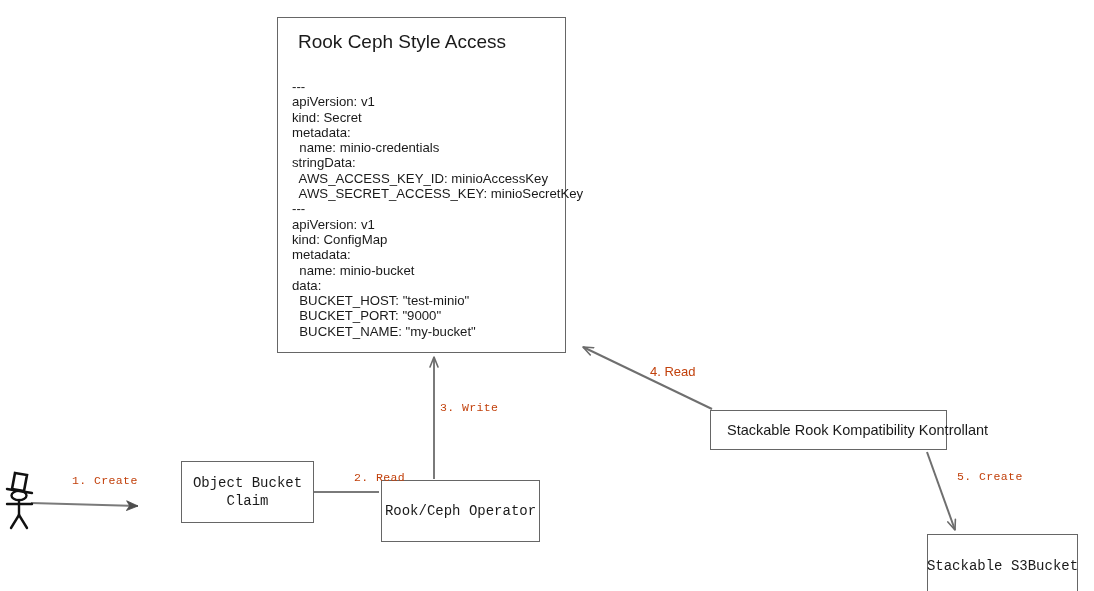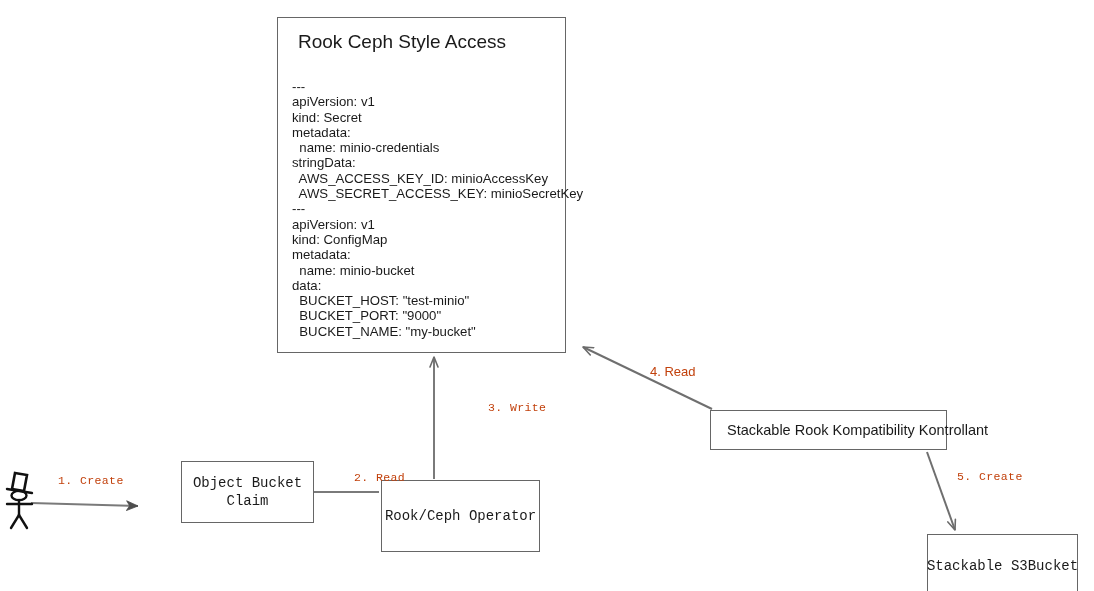--- a/index.html
+++ b/index.html
@@ -75,42 +75,42 @@
     font-size: 14.5px;
     line-height: 18px;
     display: flex;
     align-items: center;
     justify-content: flex-start;
     padding-left: 16px;
     color: #1a1a1a;
   }
 
   #obc-node   { left: 141px; top: 461px; width: 133px; height: 62px; margin-left: 40px; }
-  #op-node    { left: 381px; top: 480px; width: 159px; height: 72px; }
+  #op-node    { left: 381px; top: 480px; width: 159px; height: 62px; }
   #srkk-node  { left: 710px; top: 410px; width: 237px; height: 40px; }
   #s3b-node   { left: 927px; top: 534px; width: 151px; height: 64px; }
 
   
   .edge-label {
     position: absolute;
     white-space: pre;
     color: #c2410c;
   }
   .edge-label.mono {
     font-family: "Liberation Mono", "DejaVu Sans Mono", monospace;
     font-size: 11.5px;
     letter-spacing: 0.4px;
   }
   .edge-label.sans {
     font-family: "Liberation Sans", sans-serif;
     font-size: 13px;
   }
-  #lbl-1 { left: 58px;  top: 474px; }
+  #lbl-1 { left: 72px;  top: 474px; }
   #lbl-2 { left: 306px; top: 471px; margin-left: 48px; }
-  #lbl-3 { left: 440px; top: 401px; margin-left: 48px; }
+  #lbl-3 { left: 440px; top: 401px; }
   #lbl-4 { left: 650px; top: 364px; }
   #lbl-5 { left: 957px; top: 470px; }
 
   
   #actor {
     position: absolute;
     left: 4px;
     top: 470px;
     width: 44px;
     height: 60px;

